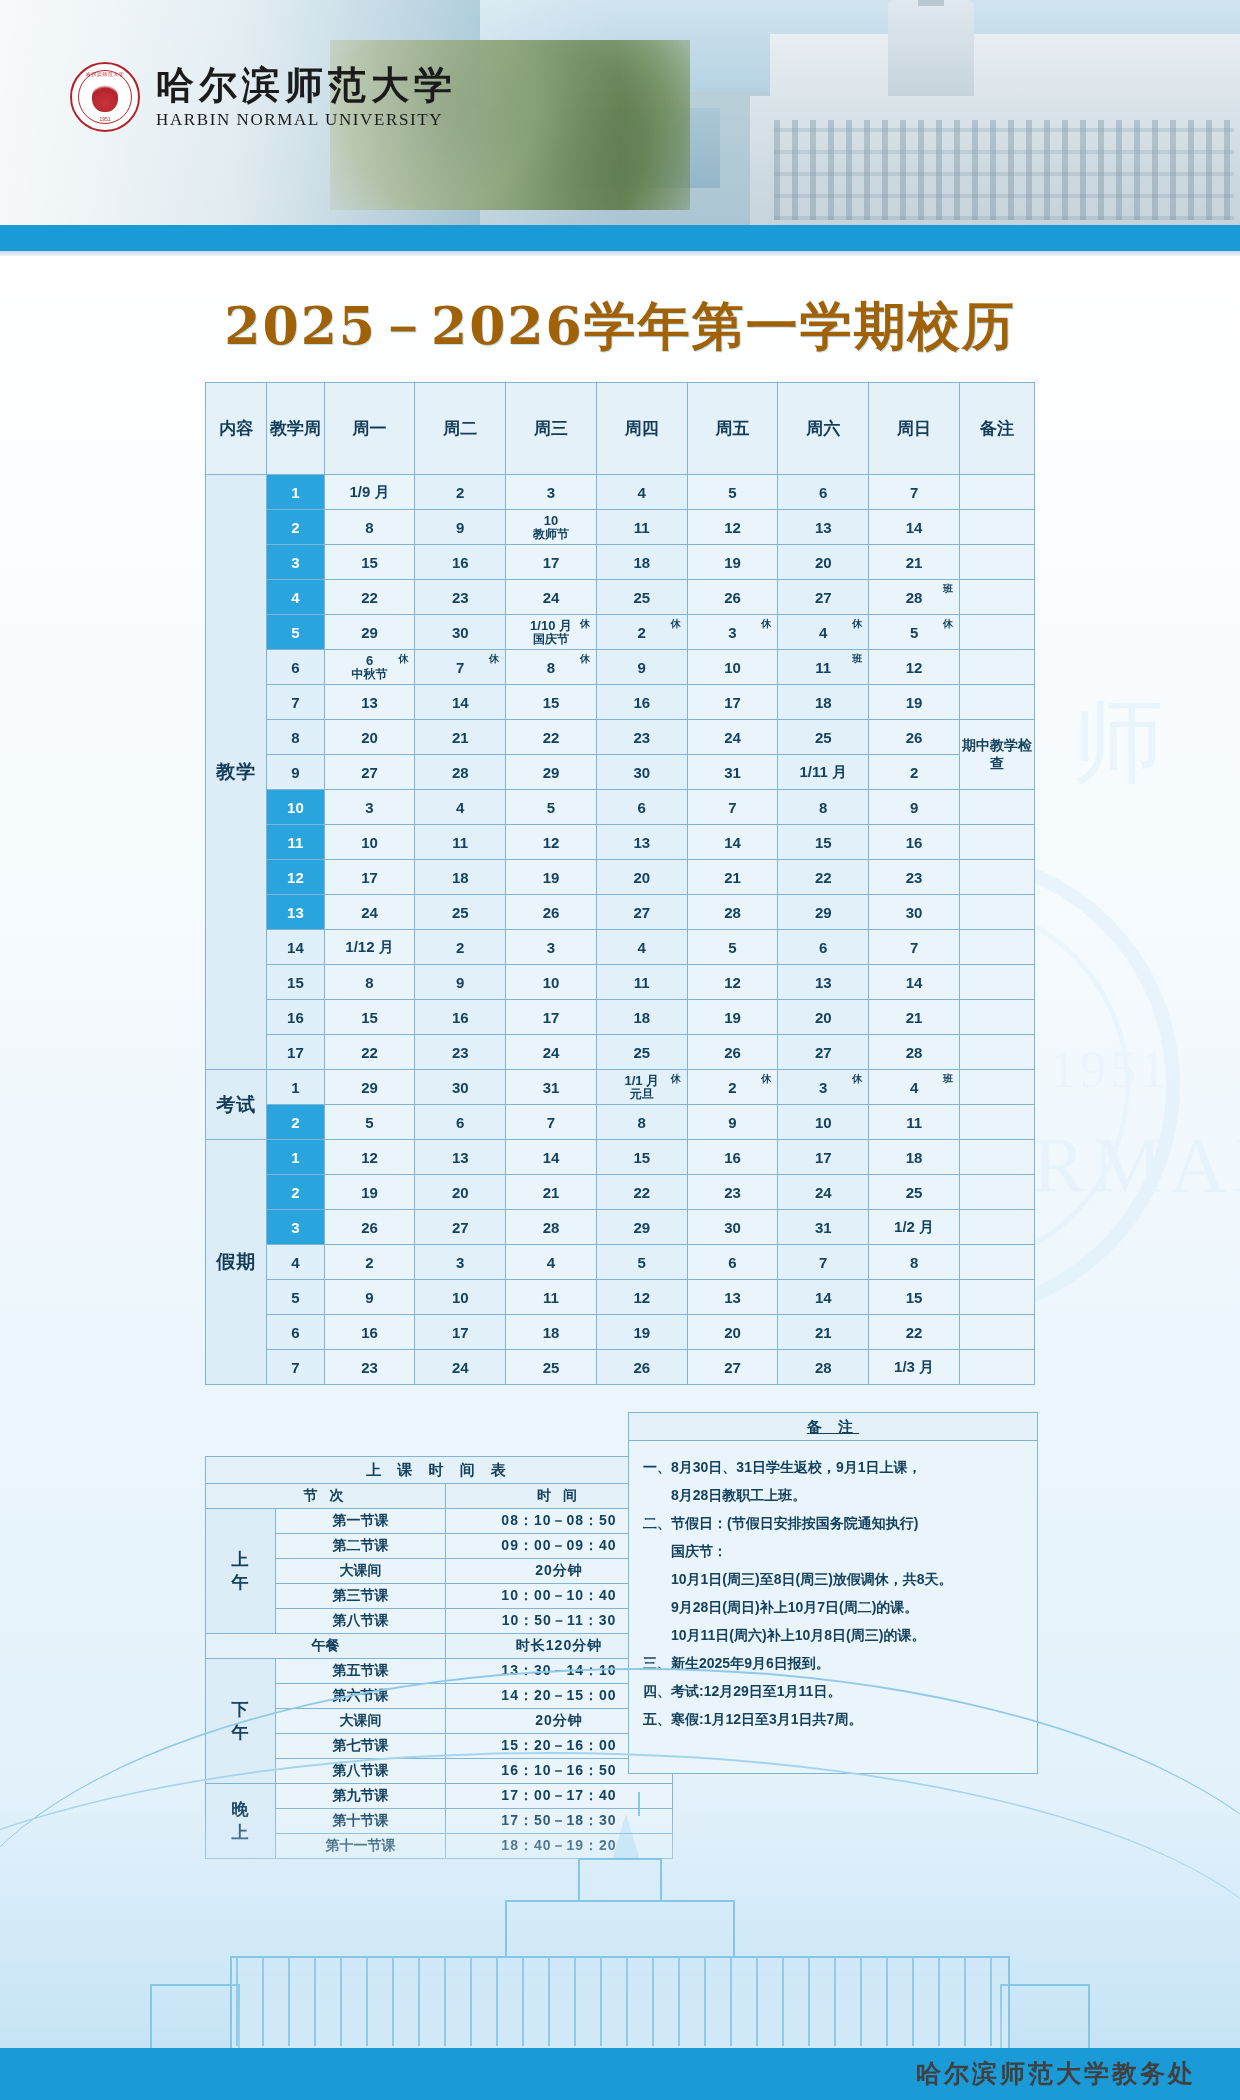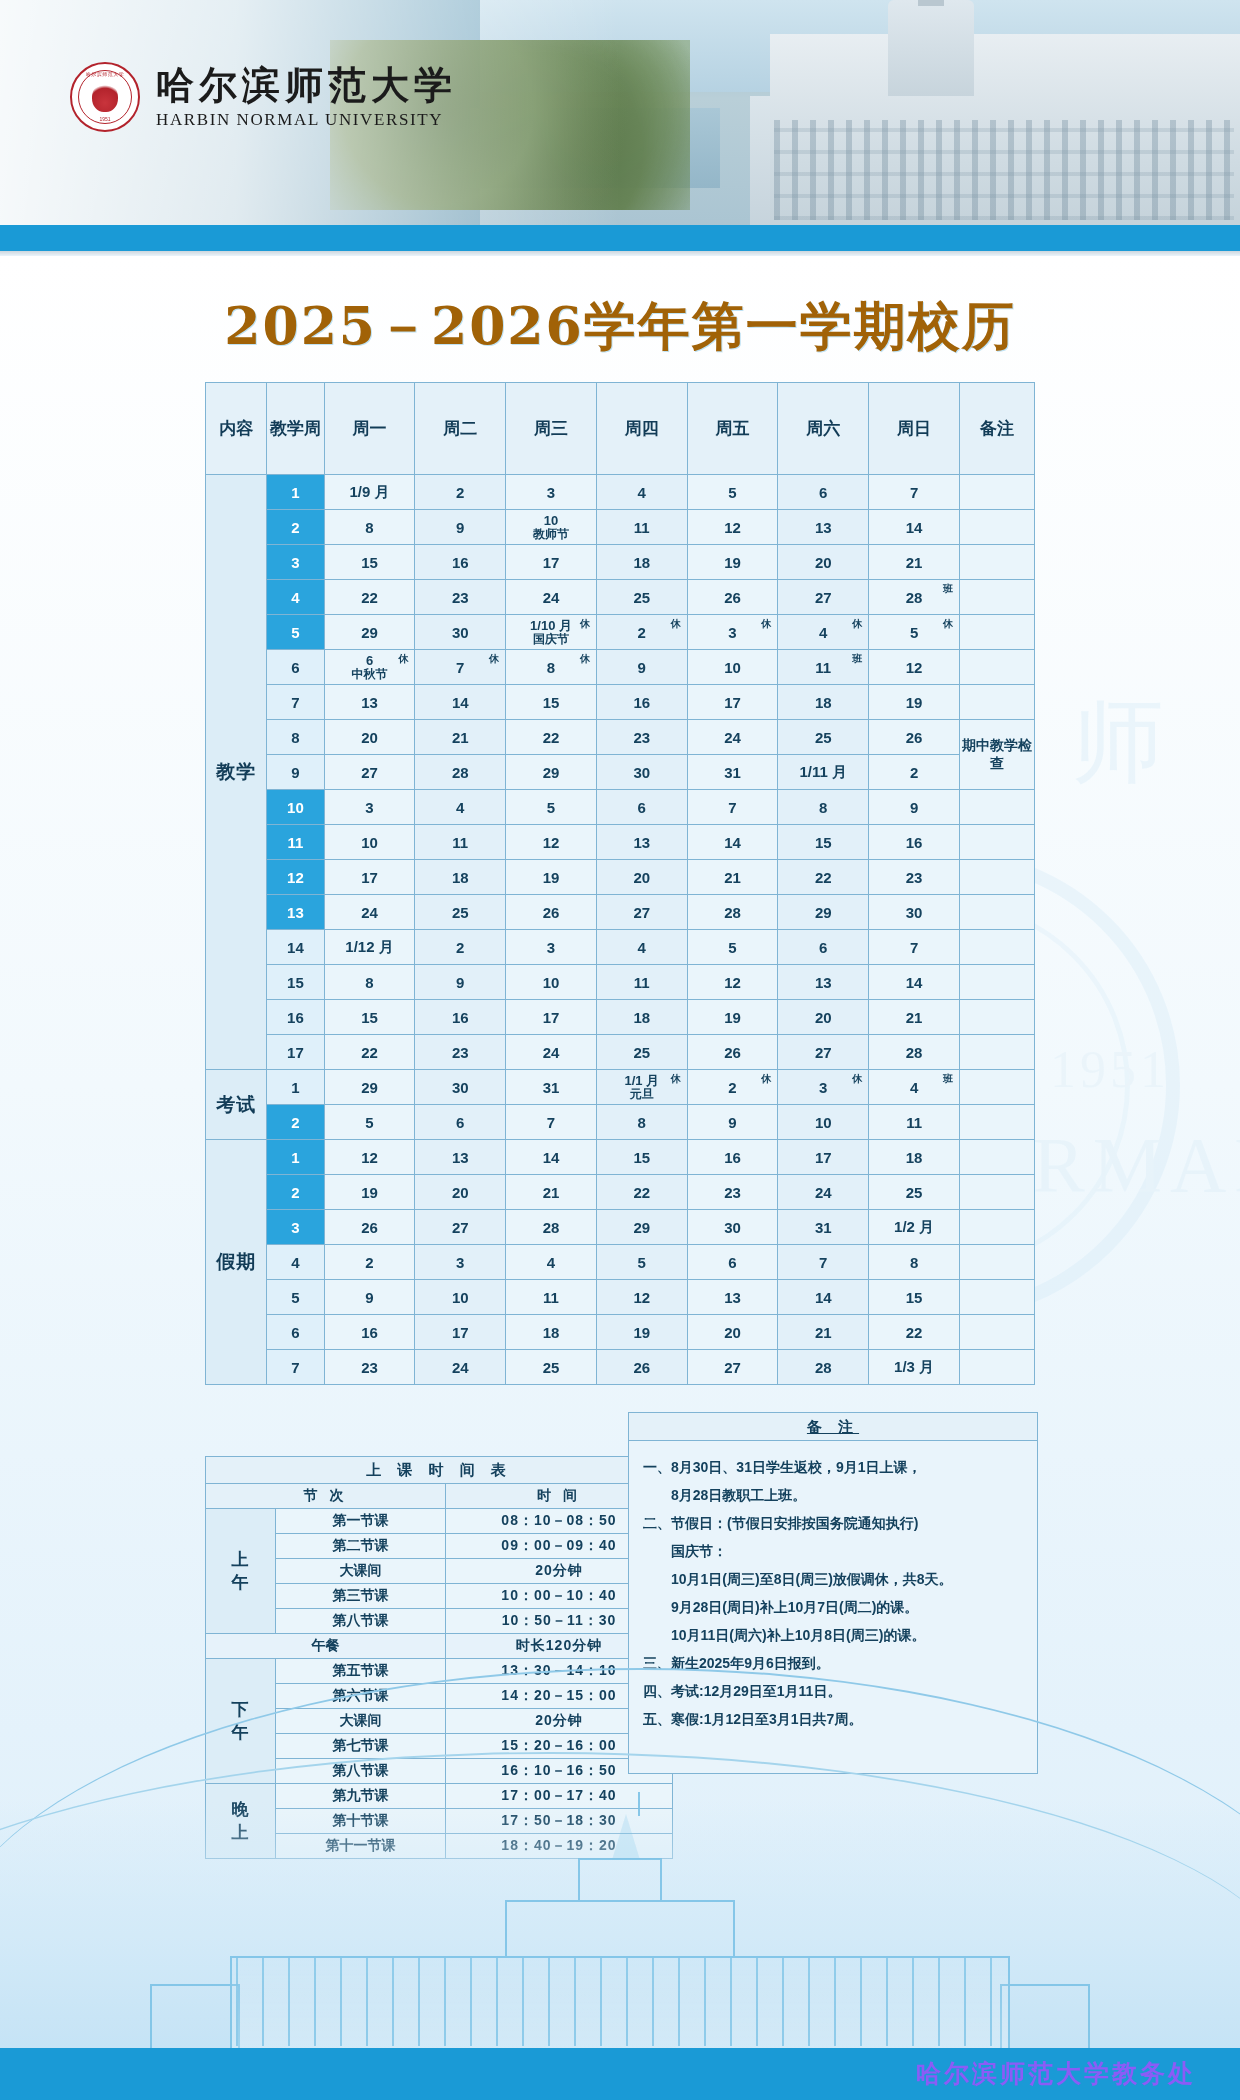--- a/index.html
+++ b/index.html
@@ -269,21 +269,21 @@
   .s-wingL { position:absolute; left:150px; bottom:0; width:90px; height:64px; border:2px solid #7cc2e6; border-bottom:none; }
   .s-wingR { position:absolute; right:150px; bottom:0; width:90px; height:64px; border:2px solid #7cc2e6; border-bottom:none; }
 
   .foot-bar {
     position:absolute; left:0; bottom:0; width:1240px; height:52px;
     background:#1a9ad6;
   }
   .foot-txt {
     position:absolute; right:44px; bottom:10px;
     font-family:"DejaVu Serif", serif;
-    font-size:25px; font-weight:700; color:#8b5cf6; letter-spacing:3px;
+    font-size:25px; font-weight:700; color:#404040; letter-spacing:3px;
   }
 </style>
 </head>
 <body>
 
 <div class="header">
   <div class="sky"></div>
   <div class="campus-left"></div>
   <div class="lake"></div>
   <div class="trees"></div>

